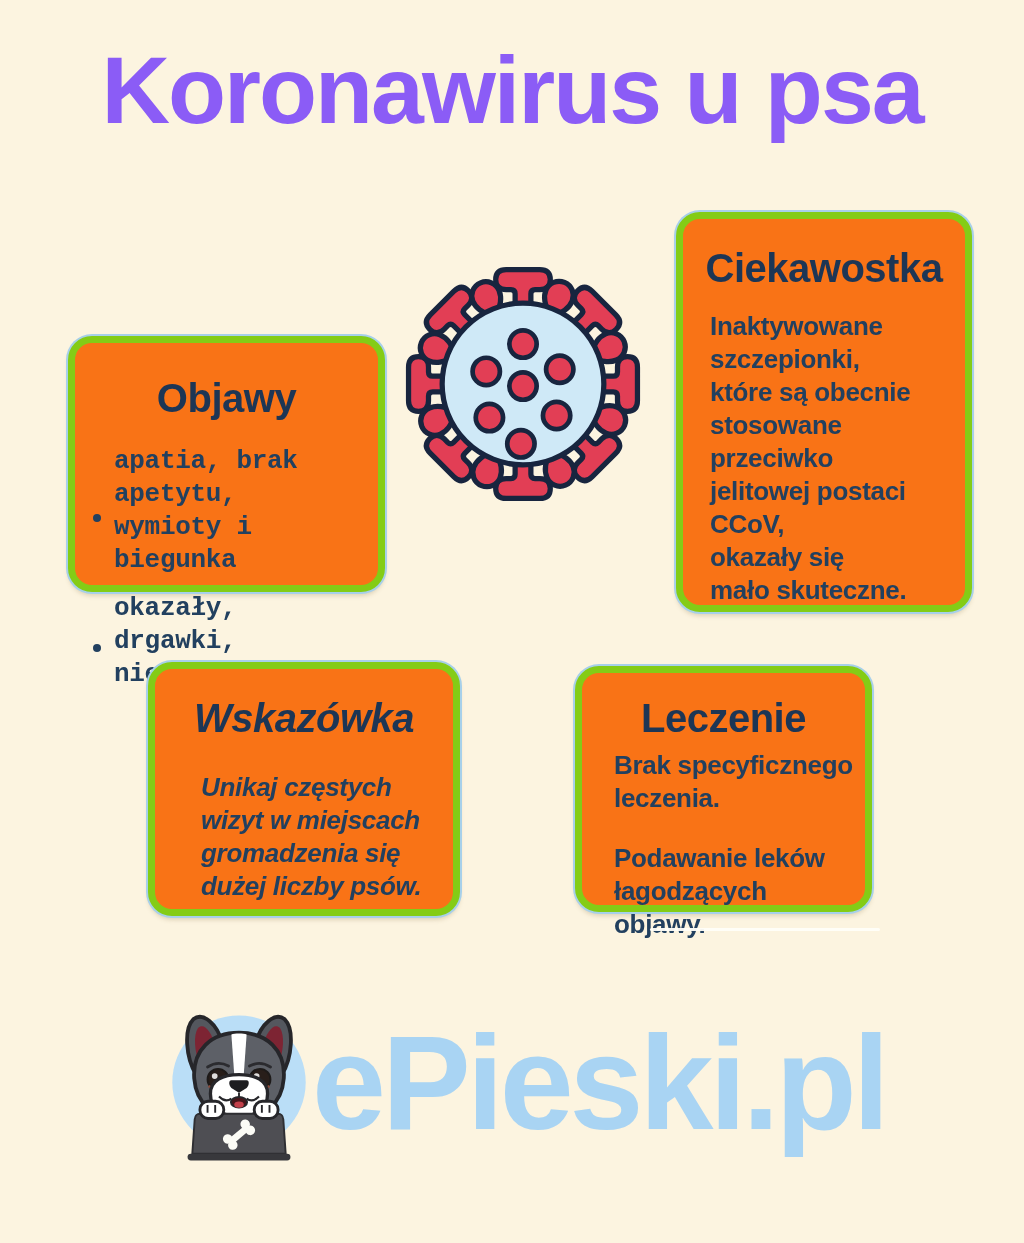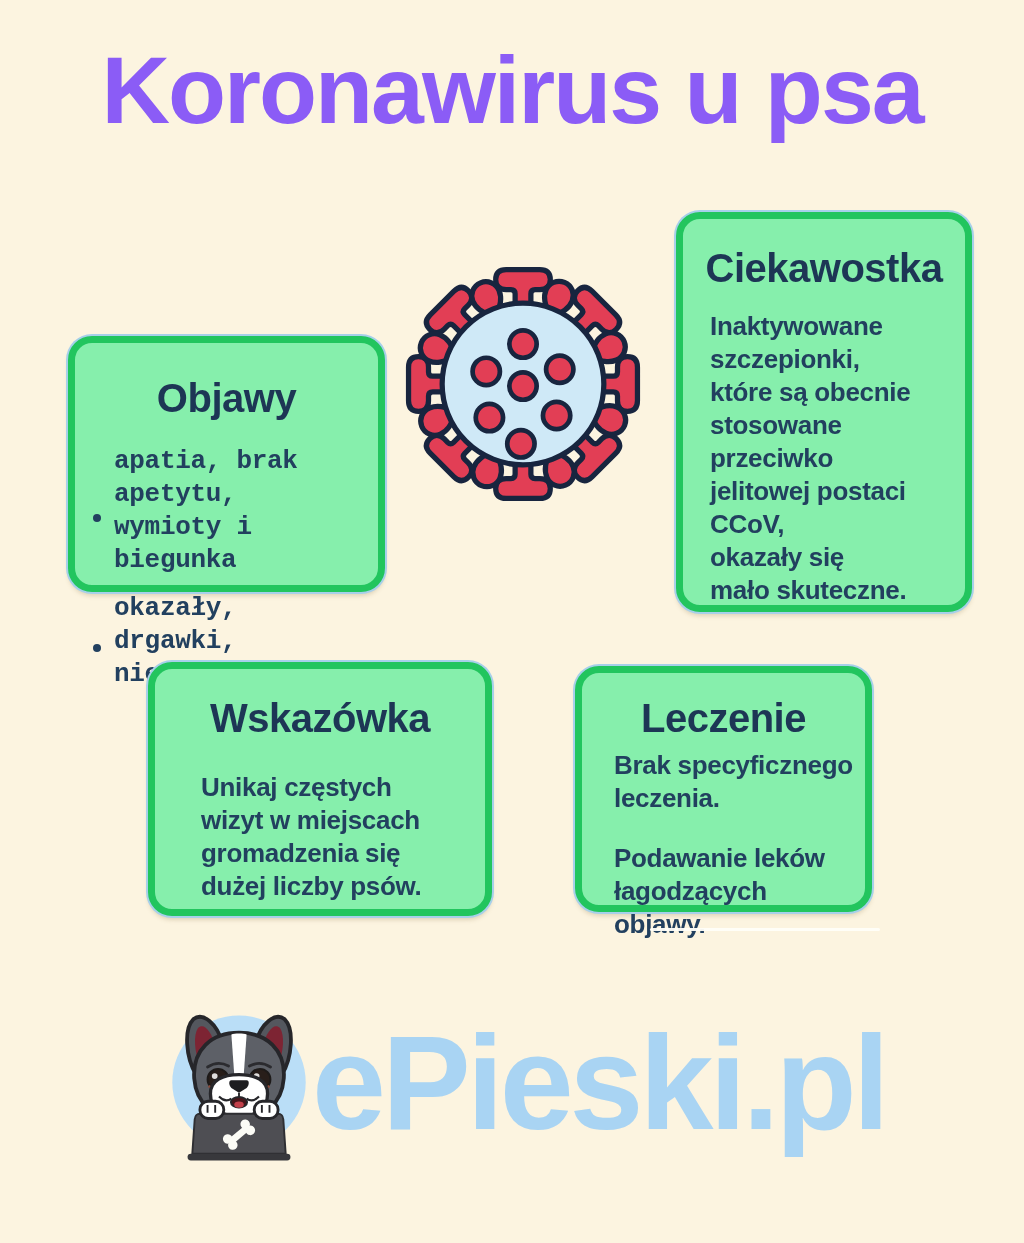--- a/index.html
+++ b/index.html
@@ -9,43 +9,43 @@
     background:#fcf4e0;overflow:hidden;
   }
   
   .page-title{
     position:absolute;left:0;right:0;top:38px;margin:0;
     text-align:center;font-size:95px;font-weight:700;letter-spacing:-2px;
     color:#8b5cf6;line-height:1.1;
   }
   
   .box{
-    position:absolute;box-sizing:border-box;background:#86efac;
-    border:7px solid #22c55e;border-radius:24px;
+    position:absolute;box-sizing:border-box;background:#f97316;
+    border:7px solid #84cc16;border-radius:24px;
     box-shadow:0 0 0 2px #a7d0ea, 0 4px 4px rgba(150,128,85,.28);
   }
   .box h2{
     margin:0;text-align:center;font-size:40px;font-weight:700;
     color:#1d3655;line-height:1.15;letter-spacing:-0.5px;
   }
   .box .body-text{
     margin:0;font-size:26px;font-weight:700;color:#22405f;
     line-height:33px;white-space:pre-line;letter-spacing:-0.3px;
   }
   .box-objawy{left:68px;top:336px;width:317px;height:256px;padding-top:32px;}
   .box-objawy .bullets{margin-top:24px;padding:0 12px 0 18px;}
   .bullet-item{display:flex;align-items:center;margin-bottom:15px;font-family:Liberation Mono, monospace;}
   .bullet-dot{
     flex:0 0 auto;width:8px;height:8px;border-radius:50%;
     background:#22405f;margin:13px 13px 0 0;
   }
   .box-ciekawostka{left:676px;top:212px;width:296px;height:400px;padding:26px 8px 0 27px;}
   .box-ciekawostka h2{margin-left:-19px;}
   .box-ciekawostka .body-text{margin-top:19px;}
-  .box-wskazowka{left:148px;top:662px;width:344px;height:254px;padding:26px 8px 8px 46px;}
+  .box-wskazowka{left:148px;top:662px;width:312px;height:254px;padding:26px 8px 8px 46px;font-style:italic;}
   .box-wskazowka h2{margin-left:-38px;}
   .box-wskazowka .body-text{margin-top:30px;}
   .box-leczenie{left:575px;top:666px;width:297px;height:246px;padding:22px 6px 0 32px;}
   .box-leczenie h2{margin-left:-26px;}
   .box-leczenie .body-text{margin-top:8px;}
   .box-leczenie .body-text + .body-text{margin-top:27px;}
   
   .virus{position:absolute;left:397px;top:258px;}
   .divider{
     position:absolute;left:650px;top:928px;width:230px;height:3px;

